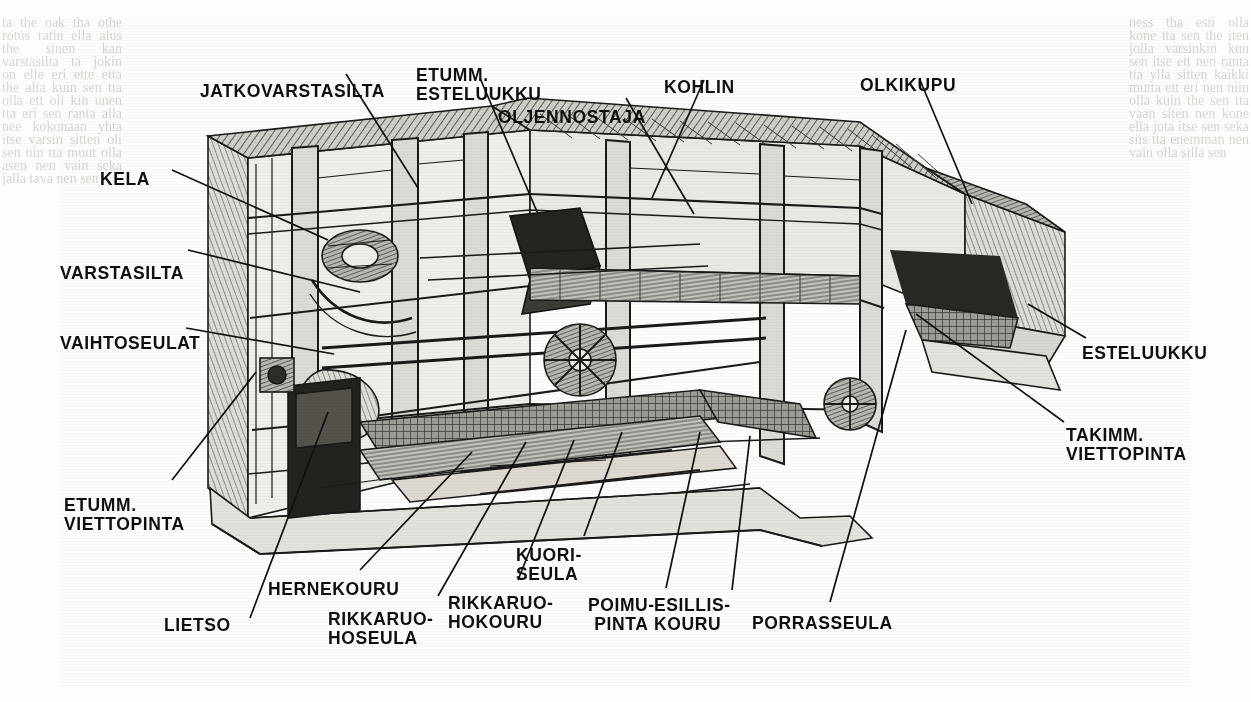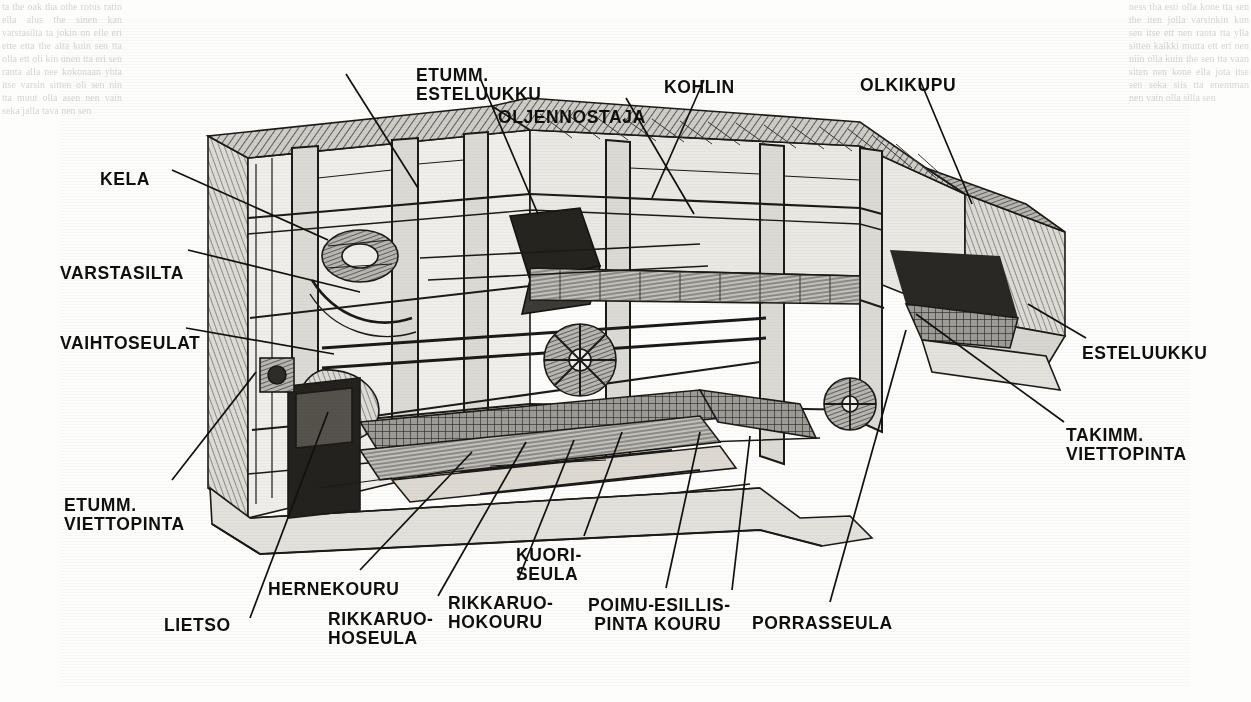--- a/index.html
+++ b/index.html
@@ -13,25 +13,25 @@
   #page {
     position: relative;
     width: 1251px;
     height: 702px;
     background: #fdfdfb;
     overflow: hidden;
   }
   
   .bg-text {
     position: absolute;
-    top: 0;
+    top: 16px;
     bottom: 0;
     color: #c9c7c2;
     font-family: "Liberation Serif", serif;
-    font-size: 10px;
+    font-size: 14px;
     line-height: 13px;
     text-align: justify;
     opacity: 0.75;
     overflow: hidden;
     user-select: none;
   }
   .bg-left { left: 2px; width: 120px; }
   .bg-right { right: 2px; width: 120px; }
   .bg-text span { display: block; }
 
@@ -256,20 +256,21 @@
         <path d="M458,562 L514,422"></path>
         <path d="M524,518 L562,414"></path>
         <path d="M606,570 L640,414"></path>
         <path d="M672,572 L690,418"></path>
         <path d="M770,584 L846,312"></path>
         <path d="M1026,320 L968,286"></path>
         <path d="M1004,404 L856,296"></path>
       </g>
     </svg>
 
+    <div class="label tl" style="left:140px; top:64px;">JATKOVARSTASILTA</div>
 
     <div class="label tl" style="left:356px; top:48px;">ETUMM.
 ESTELUUKKU</div>
 
     <div class="label tl" style="left:604px; top:60px;">KOHLIN</div>
 
     <div class="label tl" style="left:800px; top:58px;">OLKIKUPU</div>
 
     <div class="label tl" style="left:438px; top:90px;">OLJENNOSTAJA</div>
 

